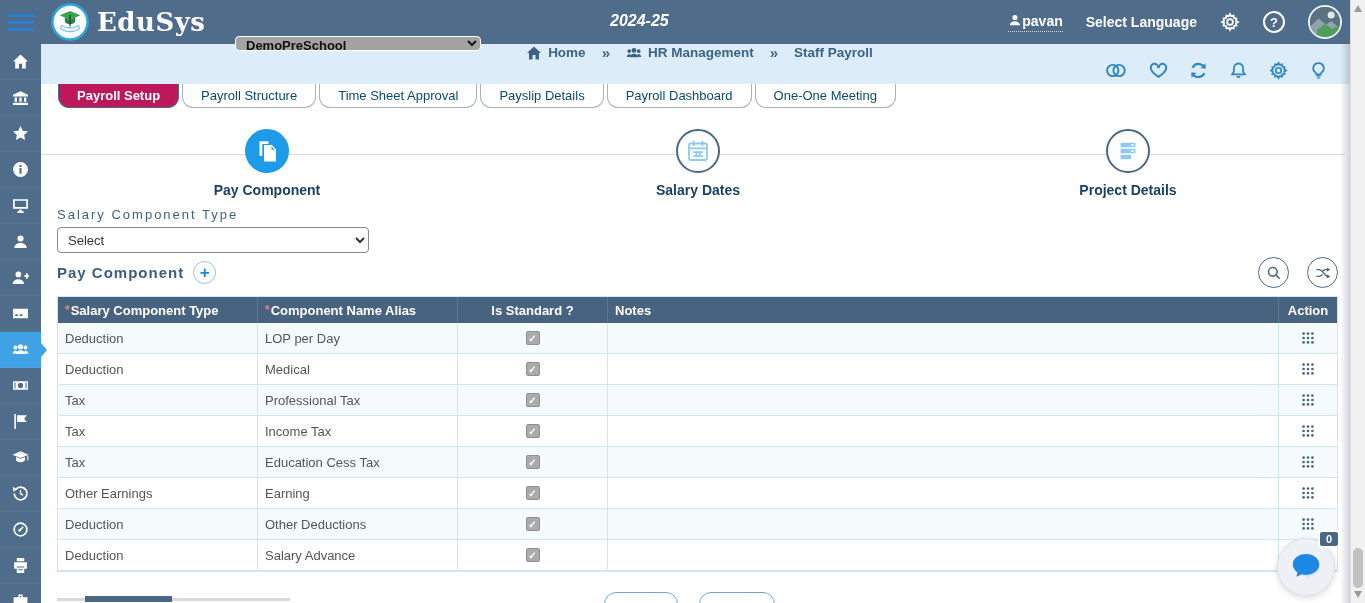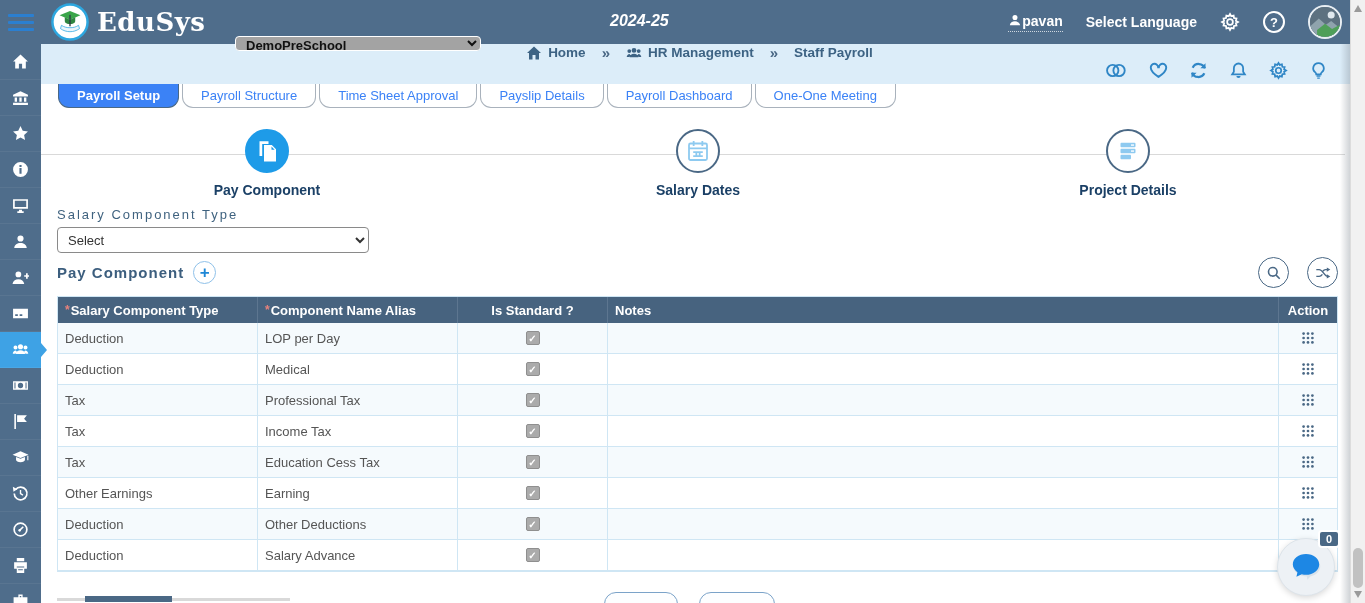--- a/index.html
+++ b/index.html
@@ -35,22 +35,22 @@
   .crumbs { display:flex; align-items:center; gap:16px; color:#3d6384; font-weight:bold; font-size:13.5px; }
   .crumb { display:flex; align-items:center; gap:6px; cursor:pointer; }
   .crumb .icon { width:16px; height:16px; color:#3d6384; }
   .crumb-sep { font-size:15px; color:#4a6885; }
   .crumb-actions { margin-left:auto; display:flex; align-items:center; gap:21px; }
   .crumb-actions .icon { width:19px; height:19px; color:#2f86c6; cursor:pointer; }
   .crumb-actions .icon.wide { width:24px; }
 
   
   .tabbar { position:absolute; left:41px; top:84px; width:1309px; height:26px; display:flex; align-items:flex-start; padding-left:17px; gap:3px; background:#fff; }
-  .tab { height:24px; padding:0 18px; display:flex; align-items:center; justify-content:center; background:#fff; border:1px solid #a9b2bc; border-top:none; border-radius:0 0 11px 11px; color:#3b82f6; font-size:13px; cursor:pointer; }
-  .tab.active { background:#3b82f6; border-color:#4a6885; color:#fff; font-weight:bold; }
+  .tab { height:24px; padding:0 18px; display:flex; align-items:center; justify-content:center; background:#fff; border:1px solid #a9b2bc; border-top:none; border-radius:0 0 11px 11px; color:#0c4a6e; font-size:13px; cursor:pointer; }
+  .tab.active { background:#be185d; border-color:#4a6885; color:#fff; font-weight:bold; }
 
   
   .steps-line { position:absolute; left:41px; top:154px; width:1304px; height:1px; background:#d9d9d9; }
   .step { position:absolute; top:129px; width:160px; margin-left:-80px; text-align:center; }
   .step-circle { width:44px; height:44px; border-radius:50%; margin:0 auto; background:#fff; border:2.5px solid #4a6885; display:flex; align-items:center; justify-content:center; position:relative; z-index:2; cursor:pointer; }
   .step.active .step-circle { background:#1e9be8; border-color:#1e9be8; }
   .step-circle .icon { width:24px; height:24px; color:#8ecaf0; }
   .step.active .step-circle .icon { color:#fff; }
   .step-label { margin-top:9px; font-weight:bold; font-size:14px; color:#1b4066; }
 

